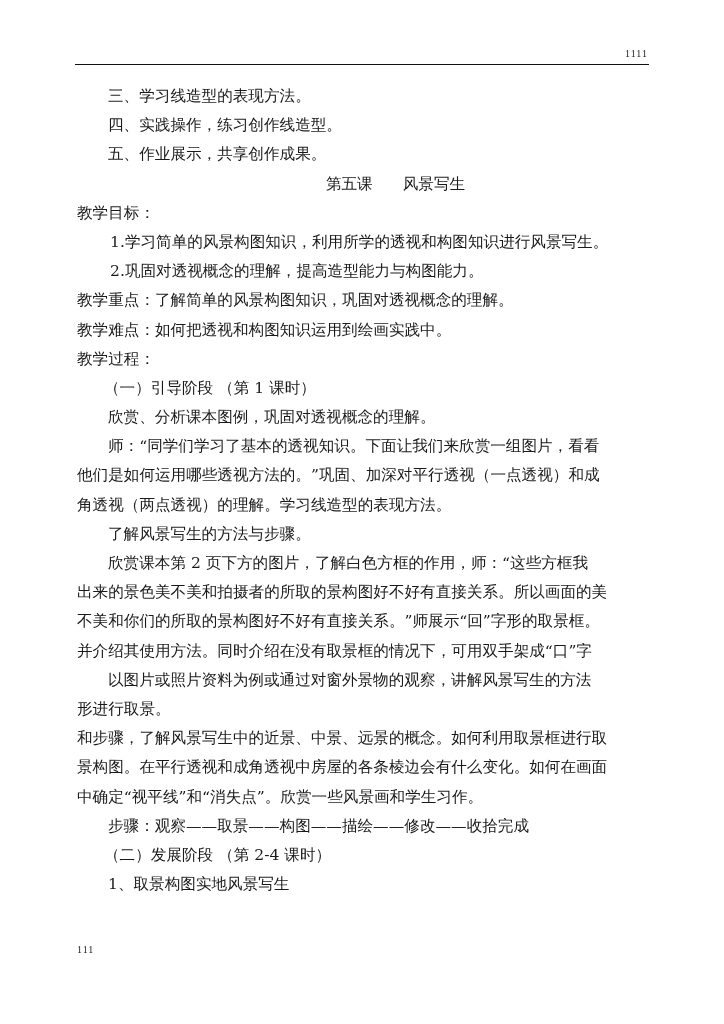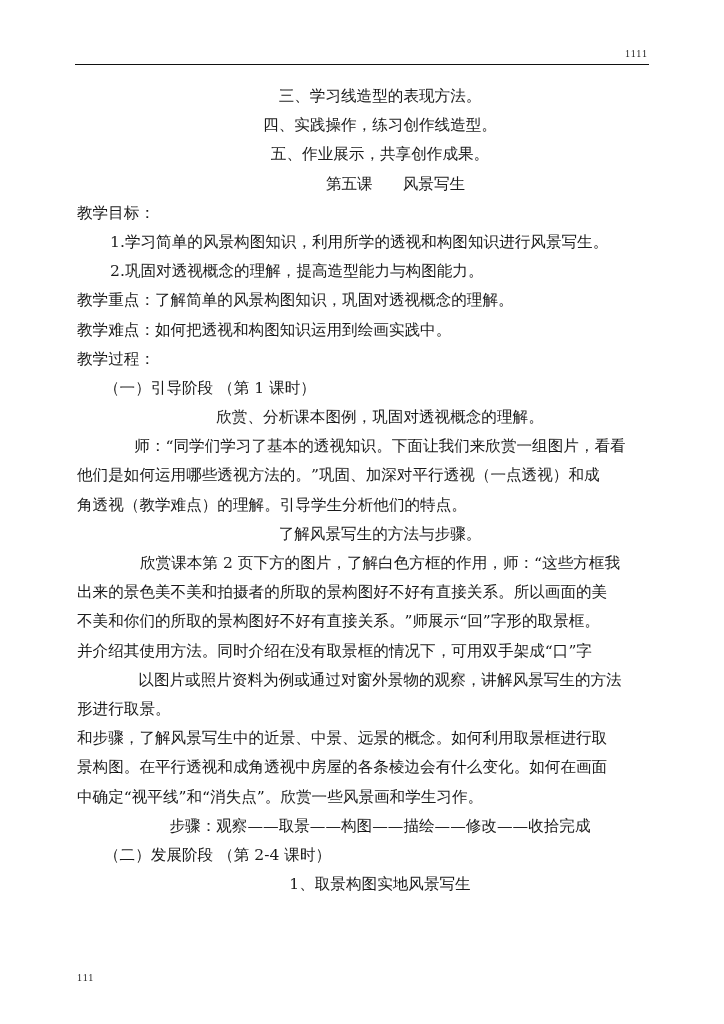--- a/index.html
+++ b/index.html
@@ -5,26 +5,26 @@
   html, body { margin: 0; padding: 0; background: #ffffff; }
   body { width: 724px; height: 1024px; position: relative; overflow: hidden;
          font-family: "DejaVu Serif", "Liberation Serif", serif; color: #1a1a1a; }
   .header-num { position: absolute; top: 48px; right: 76px; font-size: 10px;
                 font-family: "Liberation Serif", serif; letter-spacing: 1px; color: #222; }
   .header-rule { position: absolute; top: 64px; left: 75px; width: 574px; height: 0;
                  border-top: 1.3px solid #111; }
   .content { position: absolute; top: 82px; left: 77px; width: 575px;
              font-size: 15.6px; line-height: 29.2px; }
   .line { white-space: nowrap; height: 29.2px; }
-  .ind { padding-left: 31px; text-align: center; }
+  .ind { padding-left: 31px; }
   .ind-num { padding-left: 33px; }
   .ind-sm { padding-left: 27px; }
   .center { text-align: center; padding-left: 62px; }
   .center .gap { display: inline-block; width: 30px; }
-  .footer-num { position: absolute; top: 972px; left: 77px; font-size: 10px;
+  .footer-num { position: absolute; top: 944px; left: 77px; font-size: 10px;
                 font-family: "Liberation Serif", serif; letter-spacing: 1px; color: #222; }
 </style>
 </head>
 <body>
 
 <div class="header-num">1111</div>
 <div class="header-rule"></div>
 
 <div class="content">
   <div class="line ind">三、学习线造型的表现方法。</div>
@@ -39,21 +39,21 @@
   <div class="line ind-num">1.学习简单的风景构图知识，利用所学的透视和构图知识进行风景写生。</div>
   <div class="line ind-num">2.巩固对透视概念的理解，提高造型能力与构图能力。</div>
   <div class="line">教学重点：了解简单的风景构图知识，巩固对透视概念的理解。</div>
   <div class="line">教学难点：如何把透视和构图知识运用到绘画实践中。</div>
   <div class="line">教学过程：</div>
   <div class="line ind-sm">（一）引导阶段 （第 1 课时）</div>
   <div class="line ind">欣赏、分析课本图例，巩固对透视概念的理解。</div>
 
   <div class="line ind">师：“同学们学习了基本的透视知识。下面让我们来欣赏一组图片，看看</div>
   <div class="line">他们是如何运用哪些透视方法的。”巩固、加深对平行透视（一点透视）和成</div>
-  <div class="line">角透视（教学难点）的理解。引导学生分析他们的特点。</div>
+  <div class="line">角透视（两点透视）的理解。学习线造型的表现方法。</div>
 
   <div class="line ind">了解风景写生的方法与步骤。</div>
 
   <div class="line ind">欣赏课本第 2 页下方的图片，了解白色方框的作用，师：“这些方框我</div>
   <div class="line">出来的景色美不美和拍摄者的所取的景构图好不好有直接关系。所以画面的美</div>
   <div class="line">不美和你们的所取的景构图好不好有直接关系。”师展示“回”字形的取景框。</div>
   <div class="line">并介绍其使用方法。同时介绍在没有取景框的情况下，可用双手架成“口”字</div>
   <div class="line ind">以图片或照片资料为例或通过对窗外景物的观察，讲解风景写生的方法</div>
 
   <div class="line">形进行取景。</div>

